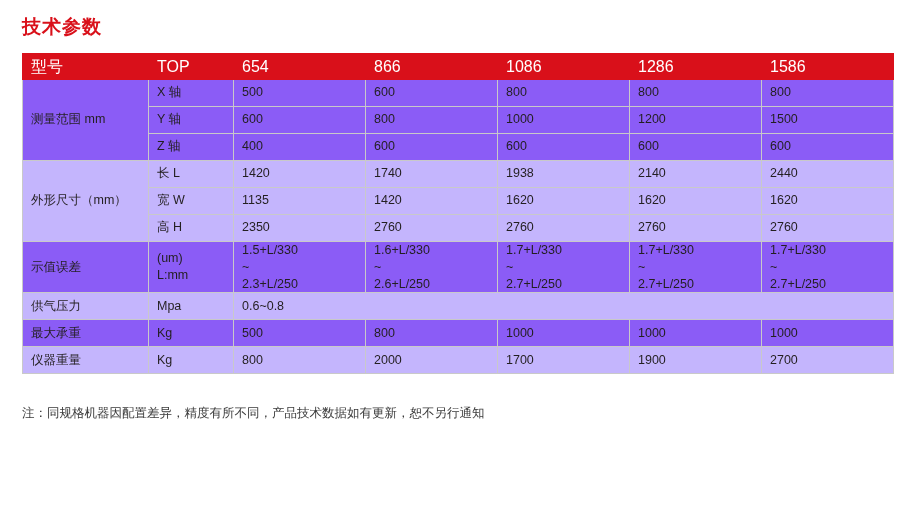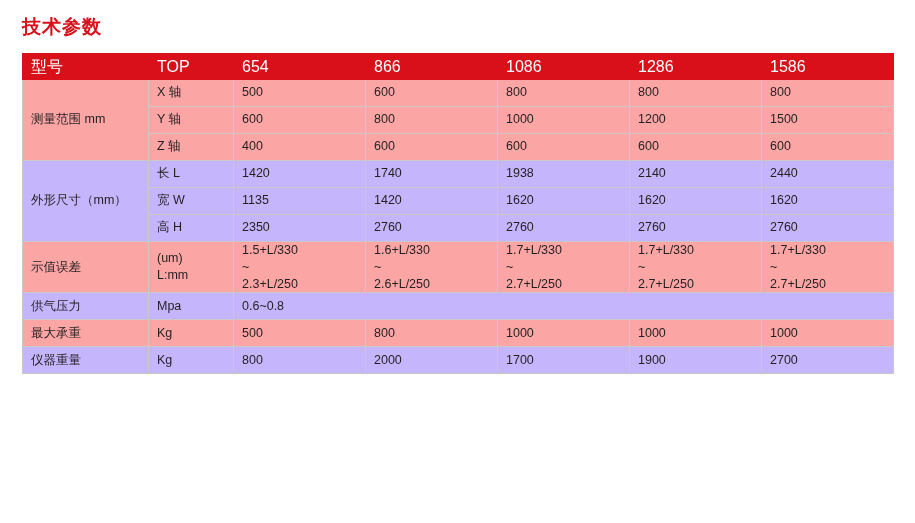--- a/index.html
+++ b/index.html
@@ -49,21 +49,21 @@
     line-height: 1.35;
   }
   table.spec thead th {
     background: #d9101a;
     color: #ffffff;
     border: 1px solid #d9101a;
     height: 25px;
     font-size: 16px;
   }
   tr.alt td {
-    background: #fca5a5;
+    background: #8b5cf6;
     margin-left: 24px;
   }
   tr.plain td {
     background: #c4b5fd;
   }
   td.label {
     text-align: left;
   }
   td.sub {
     text-align: left;
@@ -206,14 +206,15 @@
         <td>800</td>
         <td>2000</td>
         <td>1700</td>
         <td>1900</td>
         <td>2700</td>
       </tr>
 
     </tbody>
   </table>
 
+  <div class="note">注：同规格机器因配置差异，精度有所不同，产品技术数据如有更新，恕不另行通知</div>
 
 </div>
 
 </body></html>

